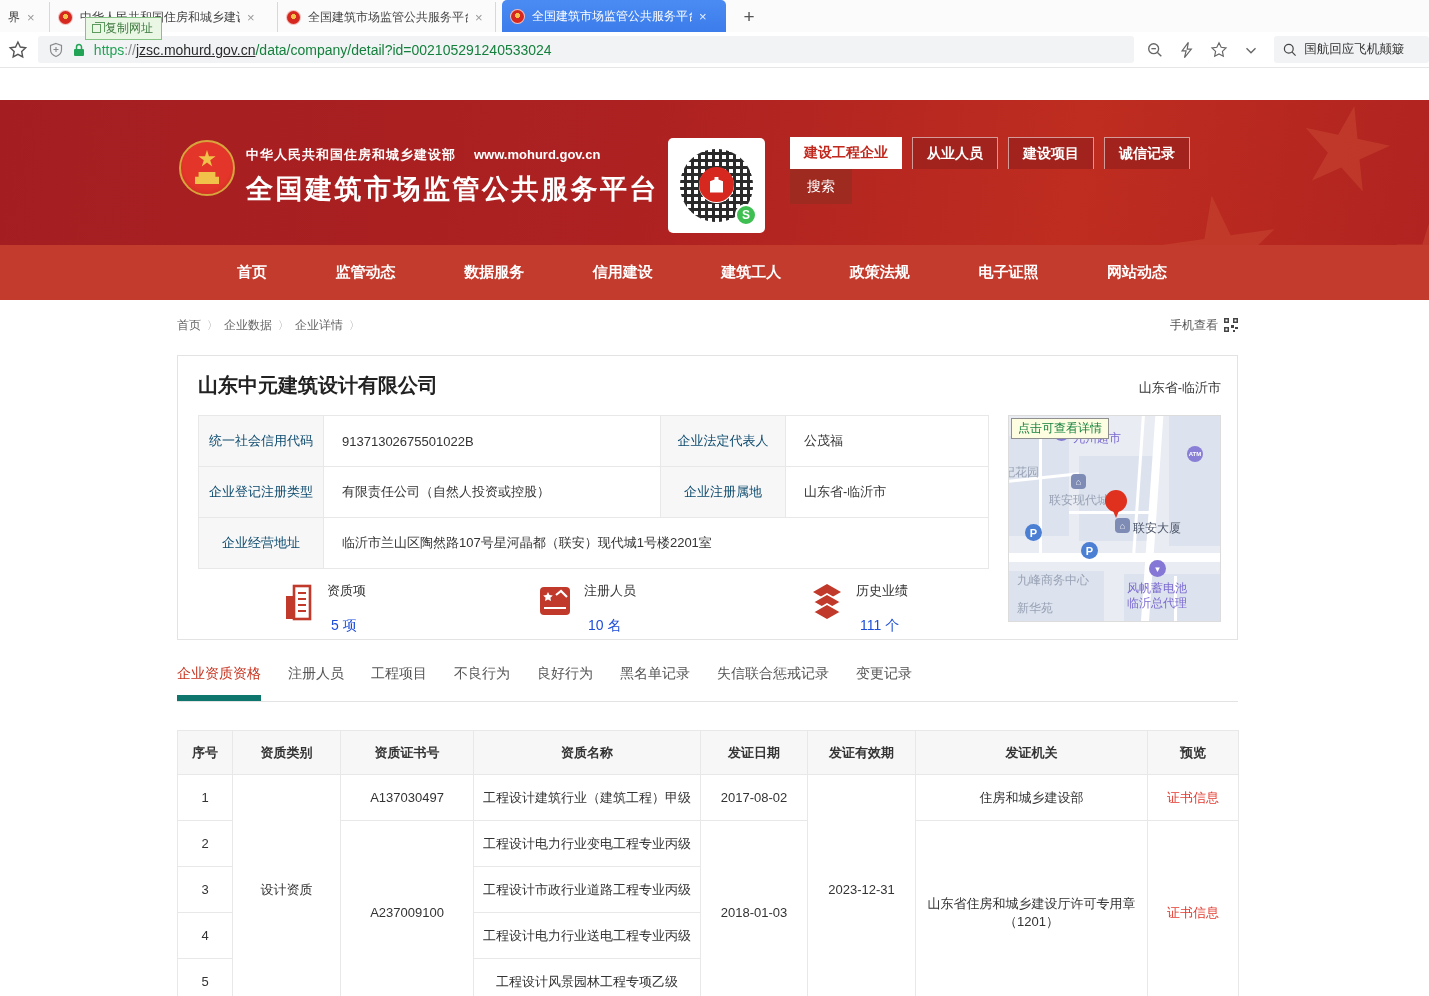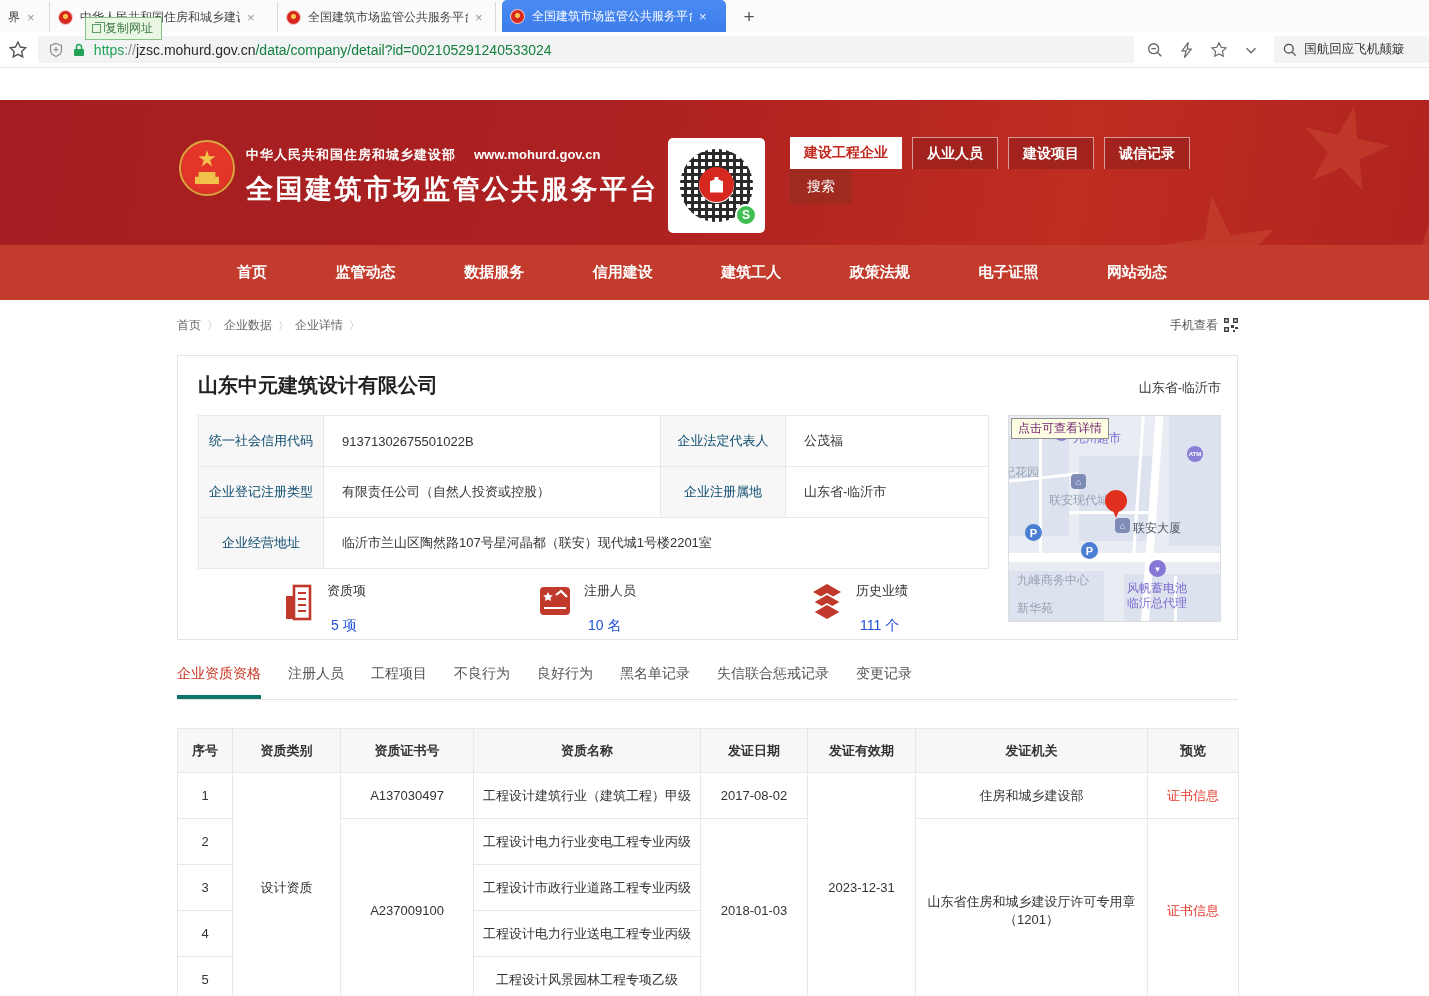--- a/index.html
+++ b/index.html
@@ -18,21 +18,21 @@
   .favicon { width:15px; height:15px; border-radius:50%; background:radial-gradient(circle at 50% 42%,#f6c14a 0 24%,#d6281e 26% 100%); flex:0 0 auto; border:1px solid rgba(255,255,255,.7); }
   .newtab { width:26px; height:26px; margin:0 0 2px 10px; font-size:19px; color:#555; display:flex; align-items:center; justify-content:center; }
   .copy-tooltip { position:absolute; left:85px; top:17px; z-index:5; background:#e9f7e4; border:1px solid #84c384; color:#3f7a40; font-size:12px; padding:2px 8px 2px 6px; display:flex; align-items:center; gap:4px; }
   .copy-glyph { width:9px; height:9px; border:1px solid #5d9a5d; position:relative; }
   .copy-glyph::after { content:""; position:absolute; left:2px; top:-3px; width:9px; height:9px; border:1px solid #5d9a5d; border-bottom:none; border-left:none; }
 
   .toolbar { position:absolute; left:0; top:32px; width:100%; height:36px; background:#fff; border-bottom:1px solid #e6e6e6; display:flex; align-items:center; }
   .tb-star { margin:0 10px 0 8px; }
   .urlbar { width:1105px; height:27px; background:#f2f3f5; border-radius:3px; display:flex; align-items:center; padding:0 10px; gap:7px; }
   .url-text { font-size:14px; white-space:nowrap; overflow:hidden; }
-  .url-scheme { color:#23a356; } .url-sep { color:#8a8a8a; } .url-domain { color:#2b2b2b; } .url-path { color:#15803d; }
+  .url-scheme { color:#23a356; } .url-sep { color:#8a8a8a; } .url-domain { color:#2b2b2b;text-decoration:underline; } .url-path { color:#15803d; }
   .tb-icons { display:flex; align-items:center; gap:14px; margin:0 14px 0 12px; }
   .newsbox { width:156px; height:27px; background:#f2f3f5; border-radius:3px; display:flex; align-items:center; gap:6px; padding:0 8px; font-size:12.5px; color:#333; }
 
   
   .site-header { position:absolute; left:0; top:100px; width:100%; height:145px;
     background:linear-gradient(100deg,#a41e21 0%,#ad2121 45%,#bf2d20 75%,#b02320 100%); overflow:hidden; }
   .hdr-star { position:absolute; background:#c84732; opacity:.55;
     clip-path:polygon(50% 0,61% 35%,98% 35%,68% 57%,79% 91%,50% 70%,21% 91%,32% 57%,2% 35%,39% 35%); }
   .site-nav { position:absolute; left:0; top:245px; width:100%; height:55px; background:#c23b2c; display:flex; align-items:center; justify-content:space-between; padding:0 262px 0 237px; }
   .site-nav .nav-item { color:#fff; font-size:15px; font-weight:bold; cursor:pointer; }
@@ -88,25 +88,25 @@
   .map-label { position:absolute; font-size:12px; white-space:nowrap; }
   .lbl-gray { color:#97a1b4; } .lbl-purple { color:#7b6ad0; } .lbl-dark { color:#4a5468; }
   .mk { position:absolute; border-radius:50%; display:flex; align-items:center; justify-content:center; color:#fff; font-weight:bold; }
   .mk-purple { width:17px; height:17px; background:#8577d6; font-size:9px; }
   .mk-blue { width:17px; height:17px; background:#4a7fd4; font-size:11px; }
   .mk-bldg { width:15px; height:15px; border-radius:4px; background:#7d8bb5; font-size:9px; }
   .mk-atm { width:16px; height:16px; background:#8a7fd6; font-size:6px; }
   .pin { position:absolute; width:22px; height:30px; }
   .pin .drop { position:absolute; left:0; top:0; width:22px; height:22px; background:#e0301e; border-radius:50% 50% 50% 50%; }
   .pin .tip { position:absolute; left:6px; top:16px; width:10px; height:12px; background:#e0301e; clip-path:polygon(0 0,100% 0,50% 100%); }
-  .map-tip { position:absolute; left:2px; top:2px; background:#fdfde1; border:1px solid #8f8f8f; color:#701a75; font-size:12px; padding:1px 6px; z-index:3; }
+  .map-tip { position:absolute; left:2px; top:2px; background:#fdfde1; border:1px solid #8f8f8f; color:#15803d; font-size:12px; padding:1px 6px; z-index:3; }
 
   .detail-tabs { margin-top:25px; border-bottom:1px solid #e3e3e3; display:flex; gap:27px; }
   .dtab { font-size:14px; color:#555; padding-bottom:12px; cursor:pointer; }
-  .dtab.active { color:#c7331f; border-bottom:4px solid #0f766e; }
+  .dtab.active { color:#c7331f; border-bottom:6px solid #0f766e; }
 
   .qual-table { margin-top:28px; width:1061px; border-collapse:collapse; table-layout:fixed; }
   .qual-table th { background:#f7f7f7; height:44px; font-size:13px; color:#333; font-weight:bold; border:1px solid #e8e8e8; }
   .qual-table td { height:46px; font-size:13px; color:#333; text-align:center; border:1px solid #e8e8e8; padding:4px; }
   .cert-link { color:#e4392e; cursor:pointer; }
 
   
   .i16 { width:16px; height:16px; } .i18 { width:18px; height:18px; } .i20 { width:20px; height:20px; }
 </style>
 </head>

